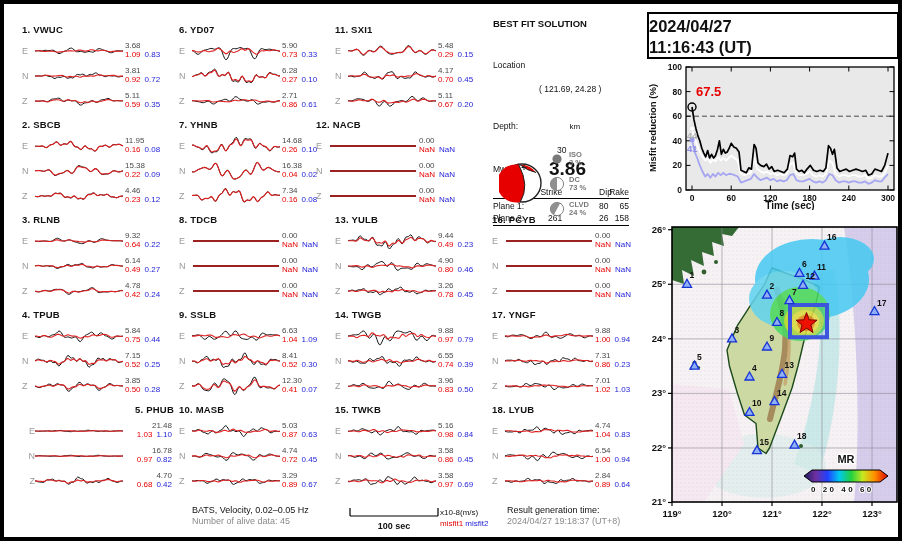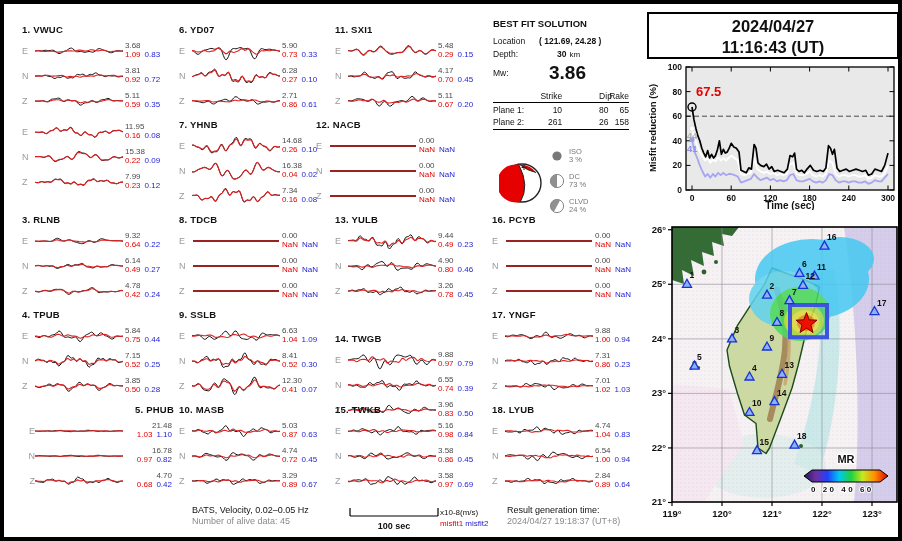--- a/index.html
+++ b/index.html
@@ -14,38 +14,38 @@
   svg.wave{width:88px;height:24px;flex:none;}
   .nums{width:49px;padding-left:2px;font-size:8px;line-height:8.5px;flex:none;}
   .amp{color:#4a4a4a;display:block;}
   .m1{color:#e60000;}
   .m2{color:#2323d6;margin-left:4px;}
   
   .bfs{position:absolute;left:489px;top:14px;width:150px;font-size:8.5px;}
   .bfs-title{font-weight:bold;font-size:9.5px;margin-bottom:7px;}
   .bfs-row{display:flex;align-items:center;margin:3px 0;}
   .bfs-lab{width:46px;flex:none;}
-  .bfs-val{font-weight:bold;}
+  .bfs-val{font-weight:normal;margin-top:48px;}
   .mw-val{font-weight:bold;font-size:19px;}
   .unit{font-size:8px;margin-left:3px;}
   .tbl{margin-top:5px;width:136px;}
   .trow{display:flex;}
   .trow span{text-align:right;}
   .t0{width:40px;text-align:left !important;}
   .t1{width:34px;}.t2{width:26px;padding-left:37px;}.t3{width:32px;}
   .thead{border-bottom:1px solid #000;padding-bottom:1px;}
   .trow.last{border-bottom:1px solid #000;padding-bottom:2px;}
   .trow{padding-top:2px;}
   .mech-row{position:absolute;left:0;top:130px;width:150px;height:80px;}
   .ball{position:absolute;left:6px;top:12px;}
-  .dec-item{position:absolute;left:56px;display:flex;align-items:flex-start;height:22px;}
+  .dec-item{position:absolute;left:56px;display:flex;align-items:center;height:22px;font-weight:bold;}
   .dec-txt{margin-left:4px;color:#777;font-size:7.5px;line-height:8px;}
   
   .datebox{position:absolute;left:643px;top:8px;width:252px;height:47px;border:2px solid #000;
-           text-align:center;font-weight:bold;font-size:16.5px;line-height:21px;padding-top:2px;}
+           font-weight:bold;font-size:16.5px;line-height:21px;padding-top:2px;}
   #misfit-svg{position:absolute;left:640px;top:56px;width:262px;height:150px;}
   #map-svg{position:absolute;left:640px;top:210px;width:262px;height:327px;}
   
   .ft{position:absolute;font-size:9px;line-height:11px;}
   .gray{color:#8a8a8a;}
   .f-band{left:188px;top:501px;}
   .f-scale{left:345px;top:504px;width:90px;text-align:center;}
   .f-scale .lbl{font-weight:bold;font-size:9px;margin-top:1px;}
   .f-unit{left:436px;top:503px;font-size:8px;}
   .f-res{left:503px;top:501px;}
@@ -79,20 +79,21 @@
       <span class="ch-label">Z</span>
       <svg class="wave" viewBox="0 0 88 24">
               <path d="M0.0,12.1L1.3,12.1L2.5,12.2L3.8,12.2L5.0,12.1L6.3,11.9L7.5,11.7L8.8,11.9L10.1,12.3L11.3,12.7L12.6,12.7L13.8,12.1L15.1,11.2L16.3,10.4L17.6,10.0L18.9,10.0L20.1,9.9L21.4,9.6L22.6,9.2L23.9,9.1L25.1,9.7L26.4,10.8L27.7,11.9L28.9,12.5L30.2,12.2L31.4,11.6L32.7,11.1L33.9,11.1L35.2,11.5L36.5,11.9L37.7,11.9L39.0,11.7L40.2,11.8L41.5,12.6L42.7,14.0L44.0,15.4L45.3,16.1L46.5,15.9L47.8,15.0L49.0,14.2L50.3,13.8L51.5,13.7L52.8,13.6L54.1,13.0L55.3,12.1L56.6,11.6L57.8,11.7L59.1,12.4L60.3,13.2L61.6,13.5L62.9,13.1L64.1,12.2L65.4,11.3L66.6,10.8L67.9,10.7L69.1,10.6L70.4,10.2L71.7,9.7L72.9,9.4L74.2,9.7L75.4,10.4L76.7,11.3L77.9,11.8L79.2,11.9L80.5,11.7L81.7,11.6L83.0,11.6L84.2,11.8L85.5,11.9L86.7,11.9L88.0,11.9" stroke="#111111" stroke-width="1" fill="none"></path>
               <path d="M0.0,12.1L1.3,12.0L2.5,12.1L3.8,12.1L5.0,12.0L6.3,12.0L7.5,11.9L8.8,12.1L10.1,12.4L11.3,12.7L12.6,12.8L13.8,12.6L15.1,12.1L16.3,11.6L17.6,11.2L18.9,11.0L20.1,10.9L21.4,10.7L22.6,10.7L23.9,10.8L25.1,11.3L26.4,11.8L27.7,12.2L28.9,12.1L30.2,11.7L31.4,11.1L32.7,10.8L33.9,10.9L35.2,11.3L36.5,11.6L37.7,11.7L39.0,11.5L40.2,11.5L41.5,11.9L42.7,12.6L44.0,13.4L45.3,13.8L46.5,13.6L47.8,13.2L49.0,12.8L50.3,12.8L51.5,13.1L52.8,13.3L54.1,13.1L55.3,12.7L56.6,12.3L57.8,12.1L59.1,12.3L60.3,12.7L61.6,12.9L62.9,12.9L64.1,12.7L65.4,12.3L66.6,12.1L67.9,11.8L69.1,11.5L70.4,11.1L71.7,10.7L72.9,10.5L74.2,10.6L75.4,11.1L76.7,11.5L77.9,11.8L79.2,11.9L80.5,11.8L81.7,11.7L83.0,11.7L84.2,11.8L85.5,11.8L86.7,11.8L88.0,11.8" stroke="#e02020" stroke-width="1.1" fill="none"></path>
             </svg>
       <span class="nums"><span class="amp">5.11</span><span><span class="m1">0.59</span><span class="m2">0.35</span></span></span>
     </div>
         </div>
     </div>
       <div class="station" style="left: 18px; top: 115px;">
+      <div class="st-title">2. SBCB</div>
       <div class="ch-rows">
           <div class="chan">
       <span class="ch-label">E</span>
       <svg class="wave" viewBox="0 0 88 24">
               <path d="M0.0,12.3L1.3,12.2L2.5,12.3L3.8,12.4L5.0,12.3L6.3,12.1L7.5,12.0L8.8,12.5L10.1,13.3L11.3,13.7L12.6,13.1L13.8,11.9L15.1,10.9L16.3,10.6L17.6,10.4L18.9,9.6L20.1,8.4L21.4,7.7L22.6,8.3L23.9,9.8L25.1,11.0L26.4,11.1L27.7,10.3L28.9,9.8L30.2,9.9L31.4,10.3L32.7,9.8L33.9,8.4L35.2,7.3L36.5,7.7L37.7,9.6L39.0,11.7L40.2,12.8L41.5,13.0L42.7,13.3L44.0,14.3L45.3,15.5L46.5,15.5L47.8,14.1L49.0,12.4L50.3,11.9L51.5,12.9L52.8,14.2L54.1,14.9L55.3,14.8L56.6,14.9L57.8,15.8L59.1,17.0L60.3,17.2L61.6,15.9L62.9,13.9L64.1,12.5L65.4,12.2L66.6,12.4L67.9,12.2L69.1,11.5L70.4,11.1L71.7,11.6L72.9,12.6L74.2,13.2L75.4,12.7L76.7,11.7L77.9,10.8L79.2,10.6L80.5,10.7L81.7,10.6L83.0,10.3L84.2,10.3L85.5,10.7L86.7,11.4L88.0,11.8" stroke="#111111" stroke-width="1" fill="none"></path>
               <path d="M0.0,12.2L1.3,12.2L2.5,12.2L3.8,12.4L5.0,12.3L6.3,12.1L7.5,12.0L8.8,12.5L10.1,13.3L11.3,13.6L12.6,13.1L13.8,12.0L15.1,11.0L16.3,10.7L17.6,10.4L18.9,9.7L20.1,8.6L21.4,7.9L22.6,8.5L23.9,9.9L25.1,11.1L26.4,11.2L27.7,10.4L28.9,9.9L30.2,10.0L31.4,10.3L32.7,9.8L33.9,8.5L35.2,7.4L36.5,7.9L37.7,9.8L39.0,11.8L40.2,12.7L41.5,12.8L42.7,13.1L44.0,14.1L45.3,15.2L46.5,15.3L47.8,14.0L49.0,12.4L50.3,11.9L51.5,12.8L52.8,14.1L54.1,14.8L55.3,14.7L56.6,14.8L57.8,15.6L59.1,16.8L60.3,17.0L61.6,15.8L62.9,13.9L64.1,12.6L65.4,12.3L66.6,12.4L67.9,12.2L69.1,11.5L70.4,11.2L71.7,11.6L72.9,12.6L74.2,13.2L75.4,12.7L76.7,11.7L77.9,10.9L79.2,10.7L80.5,10.8L81.7,10.7L83.0,10.4L84.2,10.3L85.5,10.7L86.7,11.4L88.0,11.8" stroke="#e02020" stroke-width="1.1" fill="none"></path>
             </svg>
       <span class="nums"><span class="amp">11.95</span><span><span class="m1">0.16</span><span class="m2">0.08</span></span></span>
     </div>
           <div class="chan">
@@ -102,21 +103,21 @@
               <path d="M0.0,11.7L1.3,11.6L2.5,11.6L3.8,11.5L5.0,11.6L6.3,11.8L7.5,12.1L8.8,12.2L10.1,12.0L11.3,11.5L12.6,11.0L13.8,10.8L15.1,11.4L16.3,12.7L17.6,14.3L18.9,15.6L20.1,16.1L21.4,15.8L22.6,15.2L23.9,14.6L25.1,14.3L26.4,14.1L27.7,13.8L28.9,13.2L30.2,12.5L31.4,11.8L32.7,11.7L33.9,12.3L35.2,13.5L36.5,14.3L37.7,14.1L39.0,12.8L40.2,10.8L41.5,8.9L42.7,7.7L44.0,7.4L45.3,7.7L46.5,8.2L47.8,8.5L49.0,8.6L50.3,8.8L51.5,9.3L52.8,10.4L54.1,11.7L55.3,12.5L56.6,12.3L57.8,11.3L59.1,10.3L60.3,9.7L61.6,10.0L62.9,11.1L64.1,12.7L65.4,14.1L66.6,14.9L67.9,15.1L69.1,14.9L70.4,14.8L71.7,14.8L72.9,14.8L74.2,14.4L75.4,13.6L76.7,12.7L77.9,12.0L79.2,11.8L80.5,12.0L81.7,12.4L83.0,12.8L84.2,12.9L85.5,12.6L86.7,12.2L88.0,11.9" stroke="#e02020" stroke-width="1.1" fill="none"></path>
             </svg>
       <span class="nums"><span class="amp">15.38</span><span><span class="m1">0.22</span><span class="m2">0.09</span></span></span>
     </div>
           <div class="chan">
       <span class="ch-label">Z</span>
       <svg class="wave" viewBox="0 0 88 24">
               <path d="M0.0,12.3L1.3,12.6L2.5,12.7L3.8,12.6L5.0,12.1L6.3,11.6L7.5,11.7L8.8,12.1L10.1,12.2L11.3,12.0L12.6,11.6L13.8,11.8L15.1,12.2L16.3,12.0L17.6,11.0L18.9,9.7L20.1,9.1L21.4,9.2L22.6,9.5L23.9,9.3L25.1,9.0L26.4,9.6L27.7,11.2L28.9,12.8L30.2,13.5L31.4,13.2L32.7,12.9L33.9,13.4L35.2,14.0L36.5,13.8L37.7,12.8L39.0,12.0L40.2,12.5L41.5,13.9L42.7,14.9L44.0,14.8L45.3,14.4L46.5,14.6L47.8,15.2L49.0,15.2L50.3,13.8L51.5,11.8L52.8,10.4L54.1,10.2L55.3,10.2L56.6,9.7L57.8,9.0L59.1,8.9L60.3,9.9L61.6,11.2L62.9,11.6L64.1,11.1L65.4,10.6L66.6,10.7L67.9,11.1L69.1,11.2L70.4,10.6L71.7,10.2L72.9,10.6L74.2,11.7L75.4,12.7L76.7,13.0L77.9,13.0L79.2,13.2L80.5,13.6L81.7,13.8L83.0,13.4L84.2,12.7L85.5,12.3L86.7,12.2L88.0,12.1" stroke="#111111" stroke-width="1" fill="none"></path>
               <path d="M0.0,12.3L1.3,12.5L2.5,12.6L3.8,12.5L5.0,12.0L6.3,11.7L7.5,11.7L8.8,12.1L10.1,12.3L11.3,12.0L12.6,11.8L13.8,11.9L15.1,12.3L16.3,12.1L17.6,11.2L18.9,10.0L20.1,9.4L21.4,9.5L22.6,9.7L23.9,9.6L25.1,9.4L26.4,9.9L27.7,11.3L28.9,12.7L30.2,13.2L31.4,12.9L32.7,12.7L33.9,13.1L35.2,13.6L36.5,13.5L37.7,12.5L39.0,11.9L40.2,12.5L41.5,13.7L42.7,14.6L44.0,14.5L45.3,14.1L46.5,14.2L47.8,14.8L49.0,14.9L50.3,13.7L51.5,12.0L52.8,10.8L54.1,10.5L55.3,10.6L56.6,10.2L57.8,9.4L59.1,9.3L60.3,10.1L61.6,11.2L62.9,11.6L64.1,11.2L65.4,10.8L66.6,10.8L67.9,11.2L69.1,11.2L70.4,10.7L71.7,10.3L72.9,10.6L74.2,11.6L75.4,12.5L76.7,12.8L77.9,12.8L79.2,13.1L80.5,13.5L81.7,13.6L83.0,13.2L84.2,12.6L85.5,12.2L86.7,12.1L88.0,12.1" stroke="#e02020" stroke-width="1.1" fill="none"></path>
             </svg>
-      <span class="nums"><span class="amp">7.99</span><span><span class="m1">0.23</span><span class="m2">0.12</span></span></span>
+      <span class="nums"><span class="amp">4.46</span><span><span class="m1">0.23</span><span class="m2">0.12</span></span></span>
     </div>
         </div>
     </div>
       <div class="station" style="left: 18px; top: 210px;">
       <div class="st-title">3. RLNB</div>
       <div class="ch-rows">
           <div class="chan">
       <span class="ch-label">E</span>
       <svg class="wave" viewBox="0 0 88 24">
               <path d="M0.0,12.3L1.3,12.3L2.5,12.4L3.8,12.4L5.0,12.4L6.3,12.3L7.5,12.2L8.8,12.1L10.1,12.0L11.3,12.1L12.6,12.2L13.8,12.3L15.1,12.4L16.3,12.2L17.6,11.6L18.9,10.9L20.1,10.0L21.4,9.4L22.6,9.3L23.9,9.7L25.1,10.4L26.4,11.2L27.7,11.8L28.9,12.1L30.2,11.9L31.4,11.5L32.7,11.1L33.9,10.9L35.2,11.0L36.5,11.4L37.7,12.0L39.0,12.6L40.2,13.0L41.5,13.4L42.7,13.7L44.0,14.1L45.3,14.4L46.5,14.6L47.8,14.6L49.0,14.2L50.3,13.4L51.5,12.6L52.8,11.9L54.1,11.7L55.3,11.9L56.6,12.4L57.8,13.0L59.1,13.3L60.3,13.2L61.6,12.5L62.9,11.6L64.1,10.7L65.4,10.0L66.6,9.7L67.9,9.9L69.1,10.3L70.4,10.7L71.7,11.1L72.9,11.3L74.2,11.4L75.4,11.5L76.7,11.6L77.9,11.7L79.2,11.8L80.5,11.8L81.7,11.8L83.0,11.8L84.2,11.8L85.5,11.9L86.7,12.0L88.0,12.1" stroke="#111111" stroke-width="1" fill="none"></path>
@@ -419,21 +420,21 @@
           <div class="chan">
       <span class="ch-label">Z</span>
       <svg class="wave" viewBox="0 0 88 24">
               <path d="M0.0,12.0L1.3,11.9L2.5,11.5L3.8,11.1L5.0,11.2L6.3,11.7L7.5,11.9L8.8,11.5L10.1,10.9L11.3,10.7L12.6,10.7L13.8,10.4L15.1,9.8L16.3,9.9L17.6,11.1L18.9,12.7L20.1,13.4L21.4,13.2L22.6,12.9L23.9,13.2L25.1,13.5L26.4,13.0L27.7,12.3L28.9,12.7L30.2,14.2L31.4,15.6L32.7,15.6L33.9,14.6L35.2,13.7L36.5,13.4L37.7,12.6L39.0,11.1L40.2,9.7L41.5,9.9L42.7,11.2L44.0,12.1L45.3,11.6L46.5,10.5L47.8,10.0L49.0,10.0L50.3,9.5L51.5,8.4L52.8,8.0L54.1,9.3L55.3,11.3L56.6,12.6L57.8,12.7L59.1,12.5L60.3,12.9L61.6,13.3L62.9,12.9L64.1,12.0L65.4,12.0L66.6,13.1L67.9,14.5L69.1,14.9L70.4,14.3L71.7,13.8L72.9,13.6L74.2,13.3L75.4,12.3L76.7,11.3L77.9,11.1L79.2,11.6L80.5,12.1L81.7,12.1L83.0,11.7L84.2,11.6L85.5,11.7L86.7,11.7L88.0,11.6" stroke="#111111" stroke-width="1" fill="none"></path>
               <path d="M0.0,12.1L1.3,12.1L2.5,12.0L3.8,11.8L5.0,11.8L6.3,12.1L7.5,12.5L8.8,12.5L10.1,12.2L11.3,11.8L12.6,11.5L13.8,11.2L15.1,11.1L16.3,11.2L17.6,11.6L18.9,12.0L20.1,12.2L21.4,12.1L22.6,11.8L23.9,11.6L25.1,11.4L26.4,11.2L27.7,11.5L28.9,12.2L30.2,13.1L31.4,13.4L32.7,13.1L33.9,12.5L35.2,12.4L36.5,12.7L37.7,12.9L39.0,12.5L40.2,12.2L41.5,12.3L42.7,12.8L44.0,12.9L45.3,12.2L46.5,11.4L47.8,11.2L49.0,11.6L50.3,11.8L51.5,11.4L52.8,10.7L54.1,10.5L55.3,10.8L56.6,11.2L57.8,11.5L59.1,11.6L60.3,11.7L61.6,12.0L62.9,12.0L64.1,11.8L65.4,11.7L66.6,11.8L67.9,12.2L69.1,12.7L70.4,13.0L71.7,13.3L72.9,13.3L74.2,12.9L75.4,12.3L76.7,11.9L77.9,11.9L79.2,12.2L80.5,12.4L81.7,12.3L83.0,12.2L84.2,12.1L85.5,12.0L86.7,11.9L88.0,11.8" stroke="#e02020" stroke-width="1.1" fill="none"></path>
             </svg>
       <span class="nums"><span class="amp">3.26</span><span><span class="m1">0.78</span><span class="m2">0.45</span></span></span>
     </div>
         </div>
     </div>
-      <div class="station" style="left: 331px; top: 305px; margin-top: 24px;">
+      <div class="station" style="left: 331px; top: 305px;">
       <div class="st-title">14. TWGB</div>
       <div class="ch-rows">
           <div class="chan">
       <span class="ch-label">E</span>
       <svg class="wave" viewBox="0 0 88 24">
               <path d="M0.0,12.0L1.3,11.7L2.5,11.5L3.8,11.2L5.0,11.0L6.3,10.8L7.5,10.8L8.8,10.8L10.1,10.6L11.3,9.9L12.6,8.9L13.8,7.6L15.1,6.9L16.3,7.3L17.6,8.9L18.9,11.2L20.1,13.3L21.4,14.2L22.6,13.5L23.9,11.8L25.1,10.2L26.4,10.1L27.7,12.0L28.9,15.3L30.2,18.8L31.4,20.8L32.7,20.4L33.9,18.1L35.2,15.1L36.5,12.8L37.7,12.4L39.0,13.6L40.2,15.5L41.5,16.7L42.7,16.4L44.0,14.6L45.3,12.0L46.5,9.5L47.8,7.8L49.0,7.1L50.3,7.0L51.5,7.3L52.8,7.6L54.1,8.0L55.3,8.5L56.6,8.9L57.8,9.0L59.1,8.6L60.3,8.0L61.6,7.4L62.9,7.6L64.1,9.0L65.4,11.4L66.6,14.0L67.9,15.9L69.1,16.2L70.4,15.2L71.7,13.5L72.9,12.2L74.2,12.2L75.4,13.3L76.7,15.0L77.9,16.3L79.2,16.5L80.5,15.4L81.7,13.8L83.0,12.2L84.2,11.5L85.5,11.4L86.7,11.8L88.0,12.1" stroke="#111111" stroke-width="1" fill="none"></path>
               <path d="M0.0,12.2L1.3,12.3L2.5,12.3L3.8,12.1L5.0,12.0L6.3,12.4L7.5,13.3L8.8,13.7L10.1,13.2L11.3,12.3L12.6,11.7L13.8,11.5L15.1,11.4L16.3,11.3L17.6,11.5L18.9,12.2L20.1,12.6L21.4,11.9L22.6,10.1L23.9,8.8L25.1,9.0L26.4,10.2L27.7,11.2L28.9,11.5L30.2,11.6L31.4,12.0L32.7,12.0L33.9,11.2L35.2,10.5L36.5,11.1L37.7,13.1L39.0,14.9L40.2,15.0L41.5,13.9L42.7,13.1L44.0,13.3L45.3,13.7L46.5,13.7L47.8,13.5L49.0,13.9L50.3,14.4L51.5,13.8L52.8,12.0L54.1,10.4L55.3,10.4L56.6,11.6L57.8,12.4L59.1,11.9L60.3,10.7L61.6,10.0L62.9,9.7L64.1,9.4L65.4,9.2L66.6,9.8L67.9,11.2L69.1,12.5L70.4,12.5L71.7,11.4L72.9,10.5L74.2,10.7L75.4,11.7L76.7,12.5L77.9,13.0L79.2,13.3L80.5,13.5L81.7,13.3L83.0,12.6L84.2,12.0L85.5,12.0L86.7,12.3L88.0,12.4" stroke="#e02020" stroke-width="1.1" fill="none"></path>
             </svg>
       <span class="nums"><span class="amp">9.88</span><span><span class="m1">0.97</span><span class="m2">0.79</span></span></span>
     </div>

